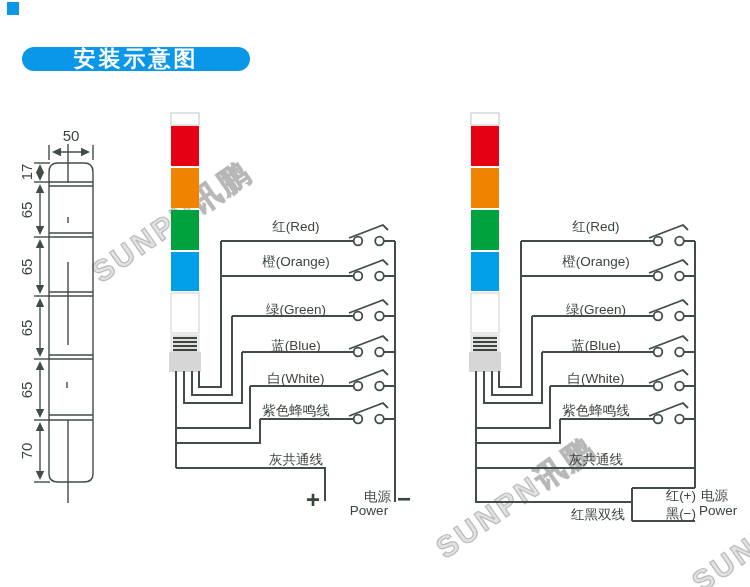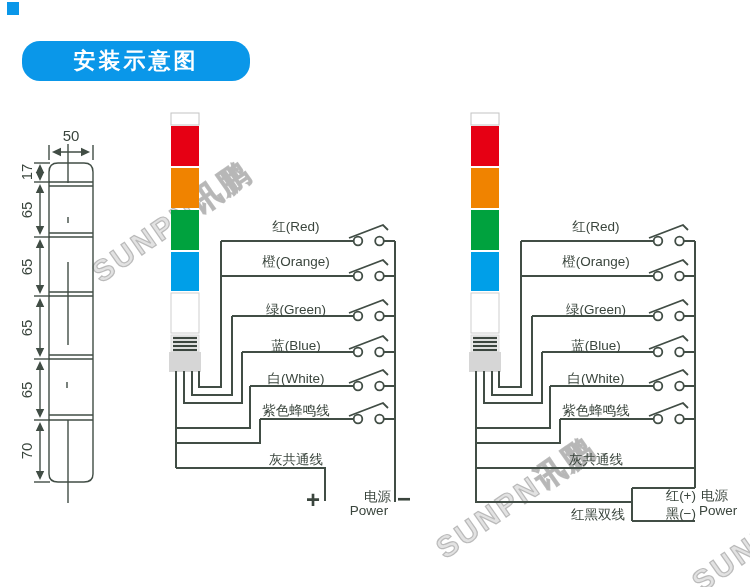--- a/index.html
+++ b/index.html
@@ -3,21 +3,21 @@
 <meta charset="utf-8">
 <style>
   html,body{margin:0;padding:0;background:#ffffff;}
   #stage{
     position:relative;width:750px;height:587px;background:#ffffff;
     overflow:hidden;font-family:"Liberation Sans","DejaVu Sans",sans-serif;
     color:#3a453d;
   }
   #stage svg{position:absolute;left:0;top:0;}
   .badge{
-    position:absolute;left:22px;top:41px;width:228px;height:40px;
+    position:absolute;left:22px;top:47px;width:228px;height:24px;
     background:#0a97e9;border-radius:18px;display:flex;align-items:center;justify-content:center;
     color:#ffffff;font-size:22px;font-weight:bold;letter-spacing:3px;
   }
   .logo-mark{
     position:absolute;left:7px;top:2px;width:12px;height:13px;background:#0a97e9;
   }
   .wm{
     position:absolute;width:220px;text-align:center;
     font-size:30px;font-weight:bold;letter-spacing:3px;white-space:nowrap;
     color:rgba(187,187,187,0.42);

